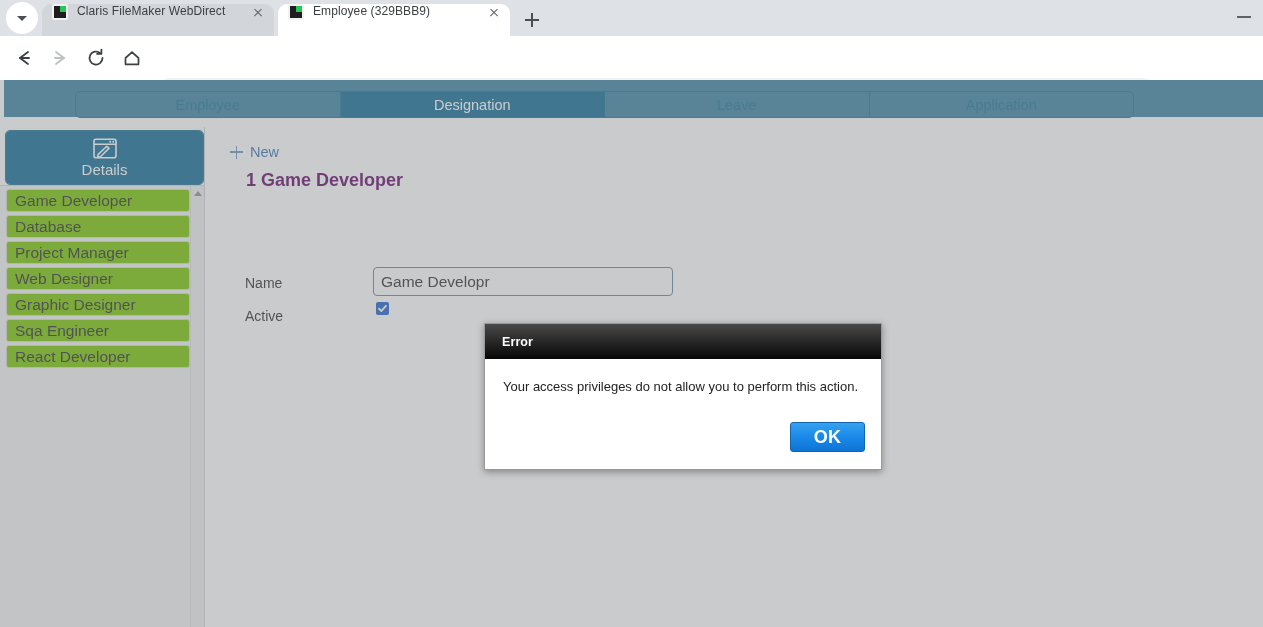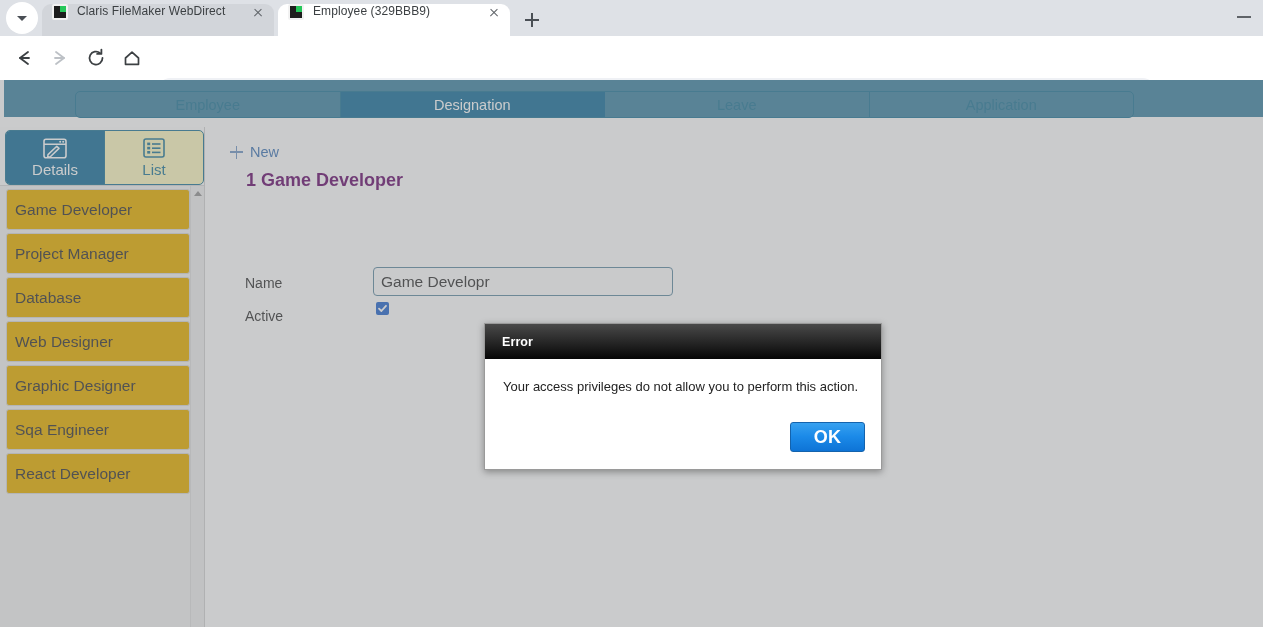--- a/index.html
+++ b/index.html
@@ -286,22 +286,22 @@
   .reclist {
     position: absolute;
     left: 0; top: 58px;
     width: 204px; bottom: 0;
     background: #f4f4f4;
     border-top: 1px solid #dcdcdc;
     overflow: hidden;
   }
   .rec {
     margin: 3px 14px 3px 6px;
-    height: 41px;
-    background: #eab308;
+    height: 23px;
+    background: #84cc16;
     border: 1px solid #dcdcdc;
     border-radius: 3px;
     display: flex;
     align-items: center;
     padding-left: 8px;
     font-size: 15.5px;
     color: #3d3d3d;
     box-sizing: border-box;
   }
   .sbar {
@@ -562,45 +562,31 @@
               <svg width="24" height="21" viewBox="0 0 24 21">
                 <rect x="1" y="1.2" width="22" height="18.6" rx="2" fill="none" stroke="#ffffff" stroke-width="1.6"></rect>
                 <line x1="1" y1="6.2" x2="23" y2="6.2" stroke="#ffffff" stroke-width="1.6"></line>
                 <circle cx="17.2" cy="3.7" r="1" fill="#ffffff"></circle>
                 <circle cx="20.2" cy="3.7" r="1" fill="#ffffff"></circle>
                 <path d="M5 16.6 L13.8 8.2 L16 10.4 L7.3 18.8 L4.6 19.3 Z" fill="none" stroke="#ffffff" stroke-width="1.5" stroke-linejoin="round"></path>
               </svg>
             </span>
             <span>Details</span>
           </div>
-          <div class="side-tab">
-            <span class="ico">
-              <svg width="22" height="20" viewBox="0 0 22 20">
-                <rect x="1" y="1" width="20" height="18" rx="2" fill="none" stroke="#2e7f9e" stroke-width="1.6"></rect>
-                <rect x="4.2" y="4.6" width="3" height="2.6" fill="#2e7f9e"></rect>
-                <rect x="4.2" y="8.8" width="3" height="2.6" fill="#2e7f9e"></rect>
-                <rect x="4.2" y="13" width="3" height="2.6" fill="#2e7f9e"></rect>
-                <rect x="9" y="5.2" width="8.5" height="1.6" fill="#2e7f9e"></rect>
-                <rect x="9" y="9.4" width="8.5" height="1.6" fill="#2e7f9e"></rect>
-                <rect x="9" y="13.6" width="8.5" height="1.6" fill="#2e7f9e"></rect>
-              </svg>
-            </span>
-            <span>List</span>
-          </div>
         </div>
 
         <div class="reclist">
           <div class="rec">
               <span>Game Developer</span>
             </div>
           <div class="rec">
-              <span>Project Manager</span>
+              <span>Database</span>
             </div>
           <div class="rec">
-              <span>Database</span>
+              <span>Project Manager</span>
             </div>
           <div class="rec">
               <span>Web Designer</span>
             </div>
           <div class="rec">
               <span>Graphic Designer</span>
             </div>
           <div class="rec">
               <span>Sqa Engineer</span>
             </div>

